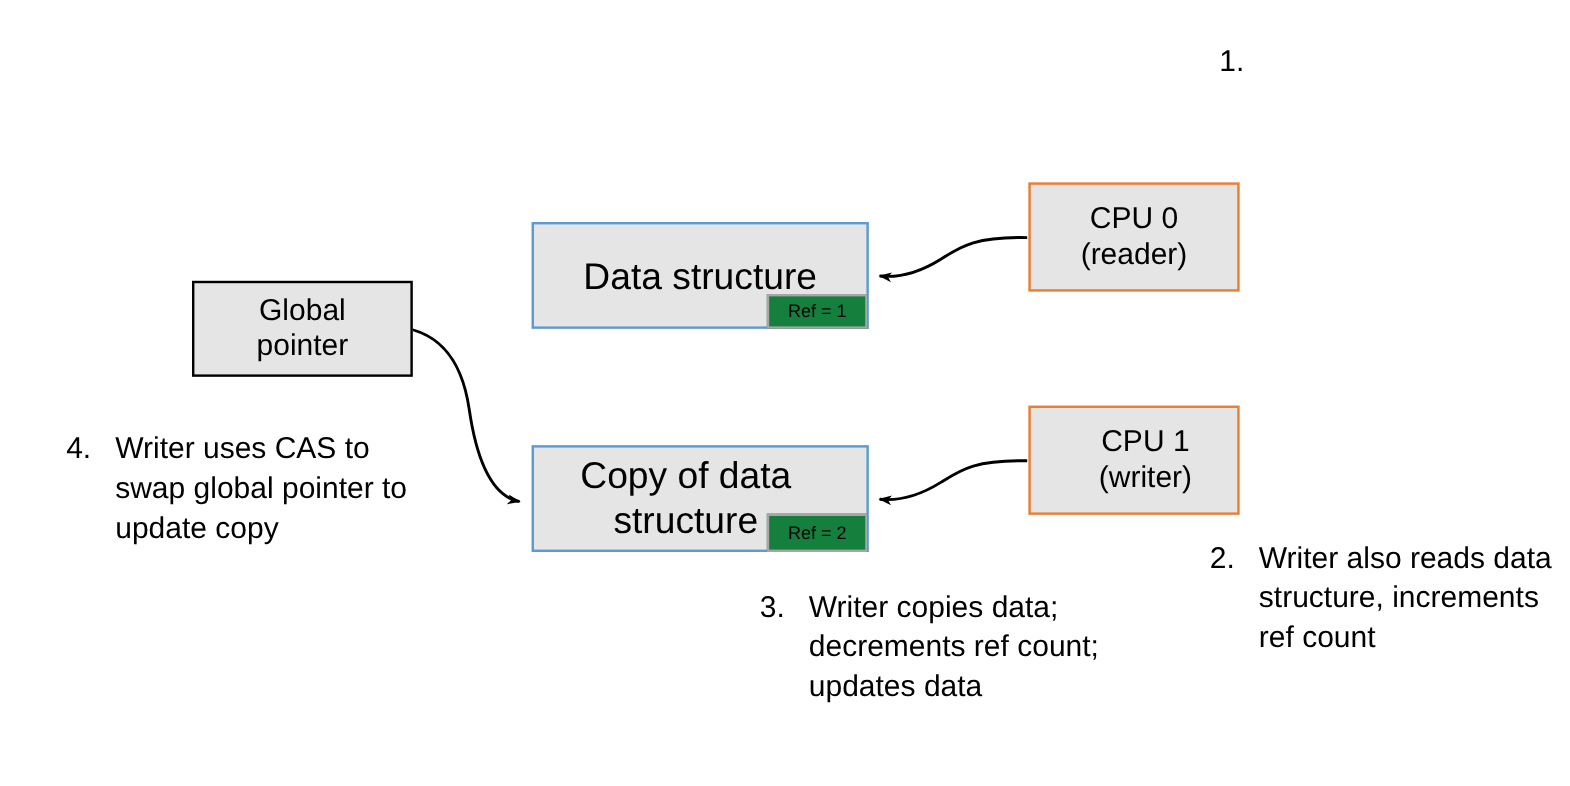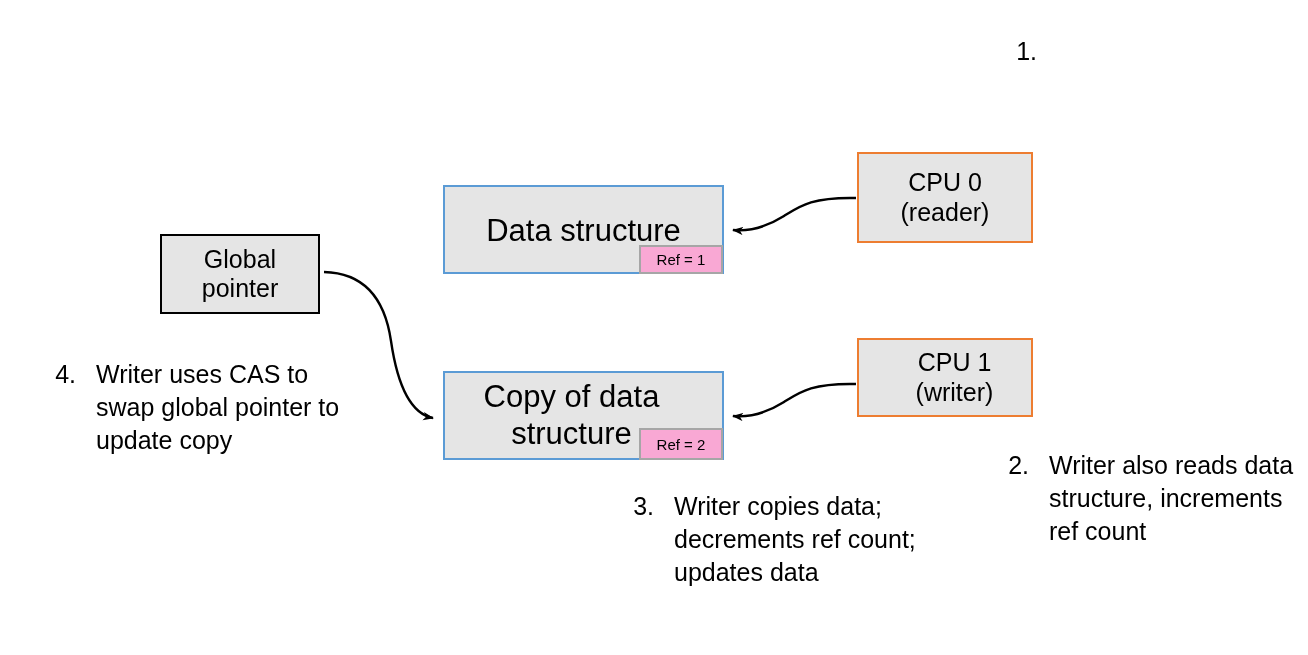--- a/index.html
+++ b/index.html
@@ -30,21 +30,21 @@
   }
   .node-text {
     display: block;
     white-space: pre-line;
   }
 
   
   #global-pointer-box {
     left: 160px;
     top: 234px;
-    width: 160px;
+    width: 184px;
     height: 80px;
     border: 2px solid #000000;
     font-size: 25px;
     z-index: 4;
   }
 
   
   .blue-box {
     border: 2px solid #5B9BD5;
     font-size: 31px;
@@ -63,21 +63,21 @@
     height: 89px;
   }
   #data-structure-box .node-text { transform: translateY(2px); }
   #copy-structure-box .node-text { transform: translate(-12px, 0px); }
 
   
   .ref-box {
     position: absolute;
     box-sizing: border-box;
     border: 2px solid #A6A6A6;
-    background: #f9a8d4;
+    background: #15803d;
     display: flex;
     align-items: center;
     justify-content: center;
     font-size: 15px;
     z-index: 6;
   }
   #ref-box-1 {
     left: 639px;
     top: 245px;
     width: 84px;
@@ -99,21 +99,21 @@
   #cpu0-box {
     left: 857px;
     top: 152px;
     width: 176px;
     height: 91px;
   }
   #cpu1-box {
     left: 857px;
     top: 338px;
     width: 176px;
-    height: 79px;
+    height: 91px;
     padding-left: 19px;
   }
 
   
   .annotation {
     position: absolute;
     font-size: 25px;
     line-height: 1.32;
     display: flex;
     z-index: 2;

